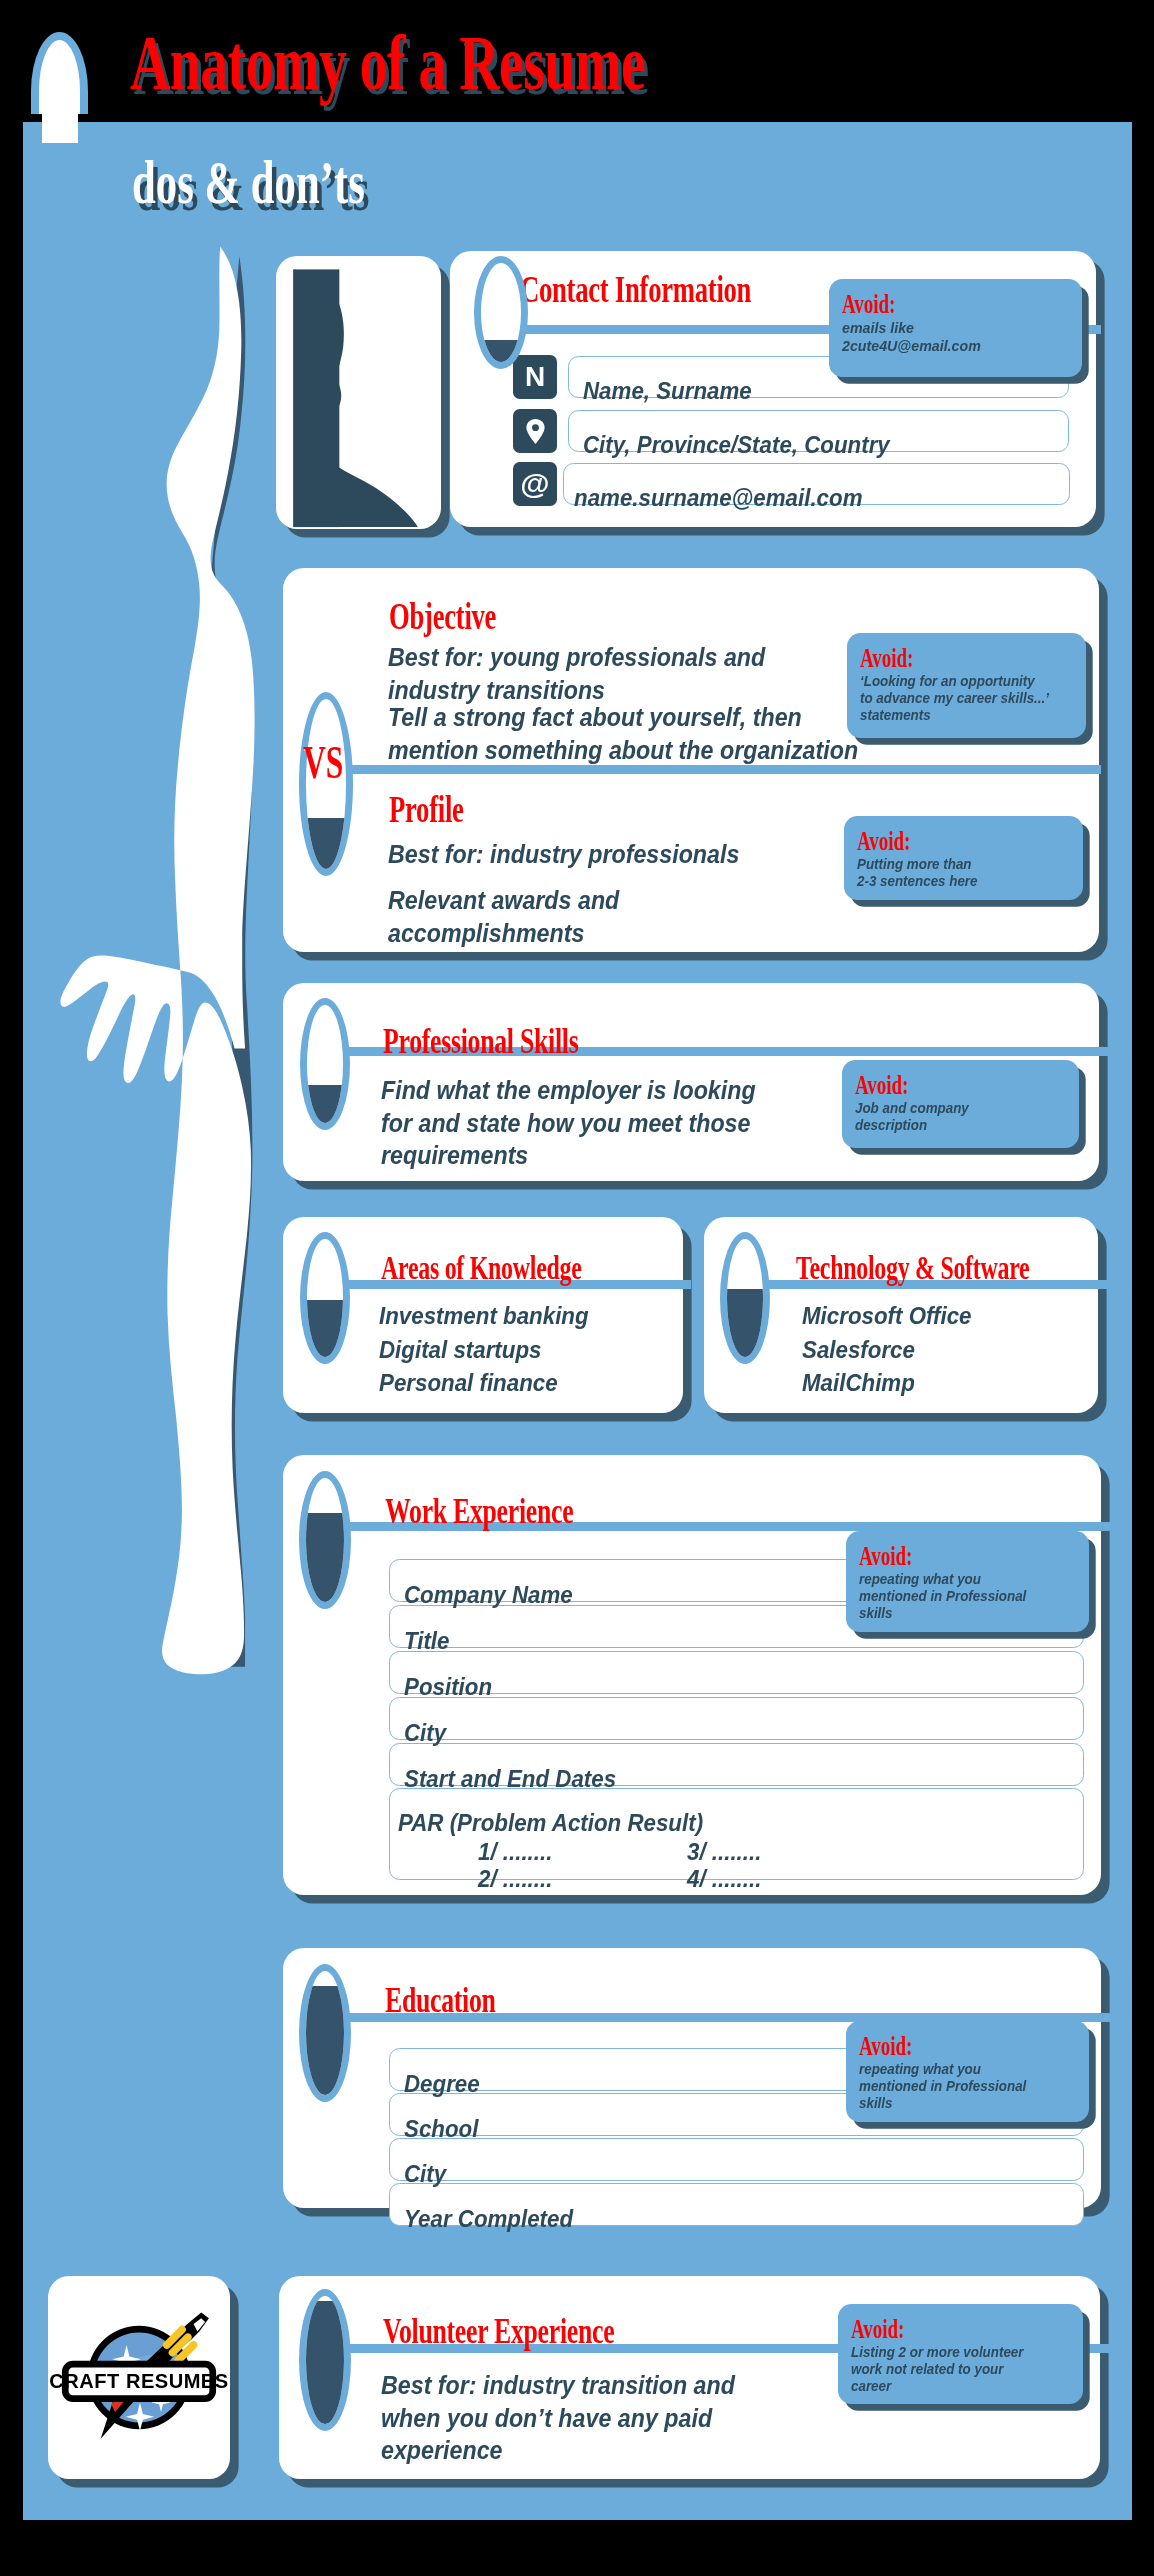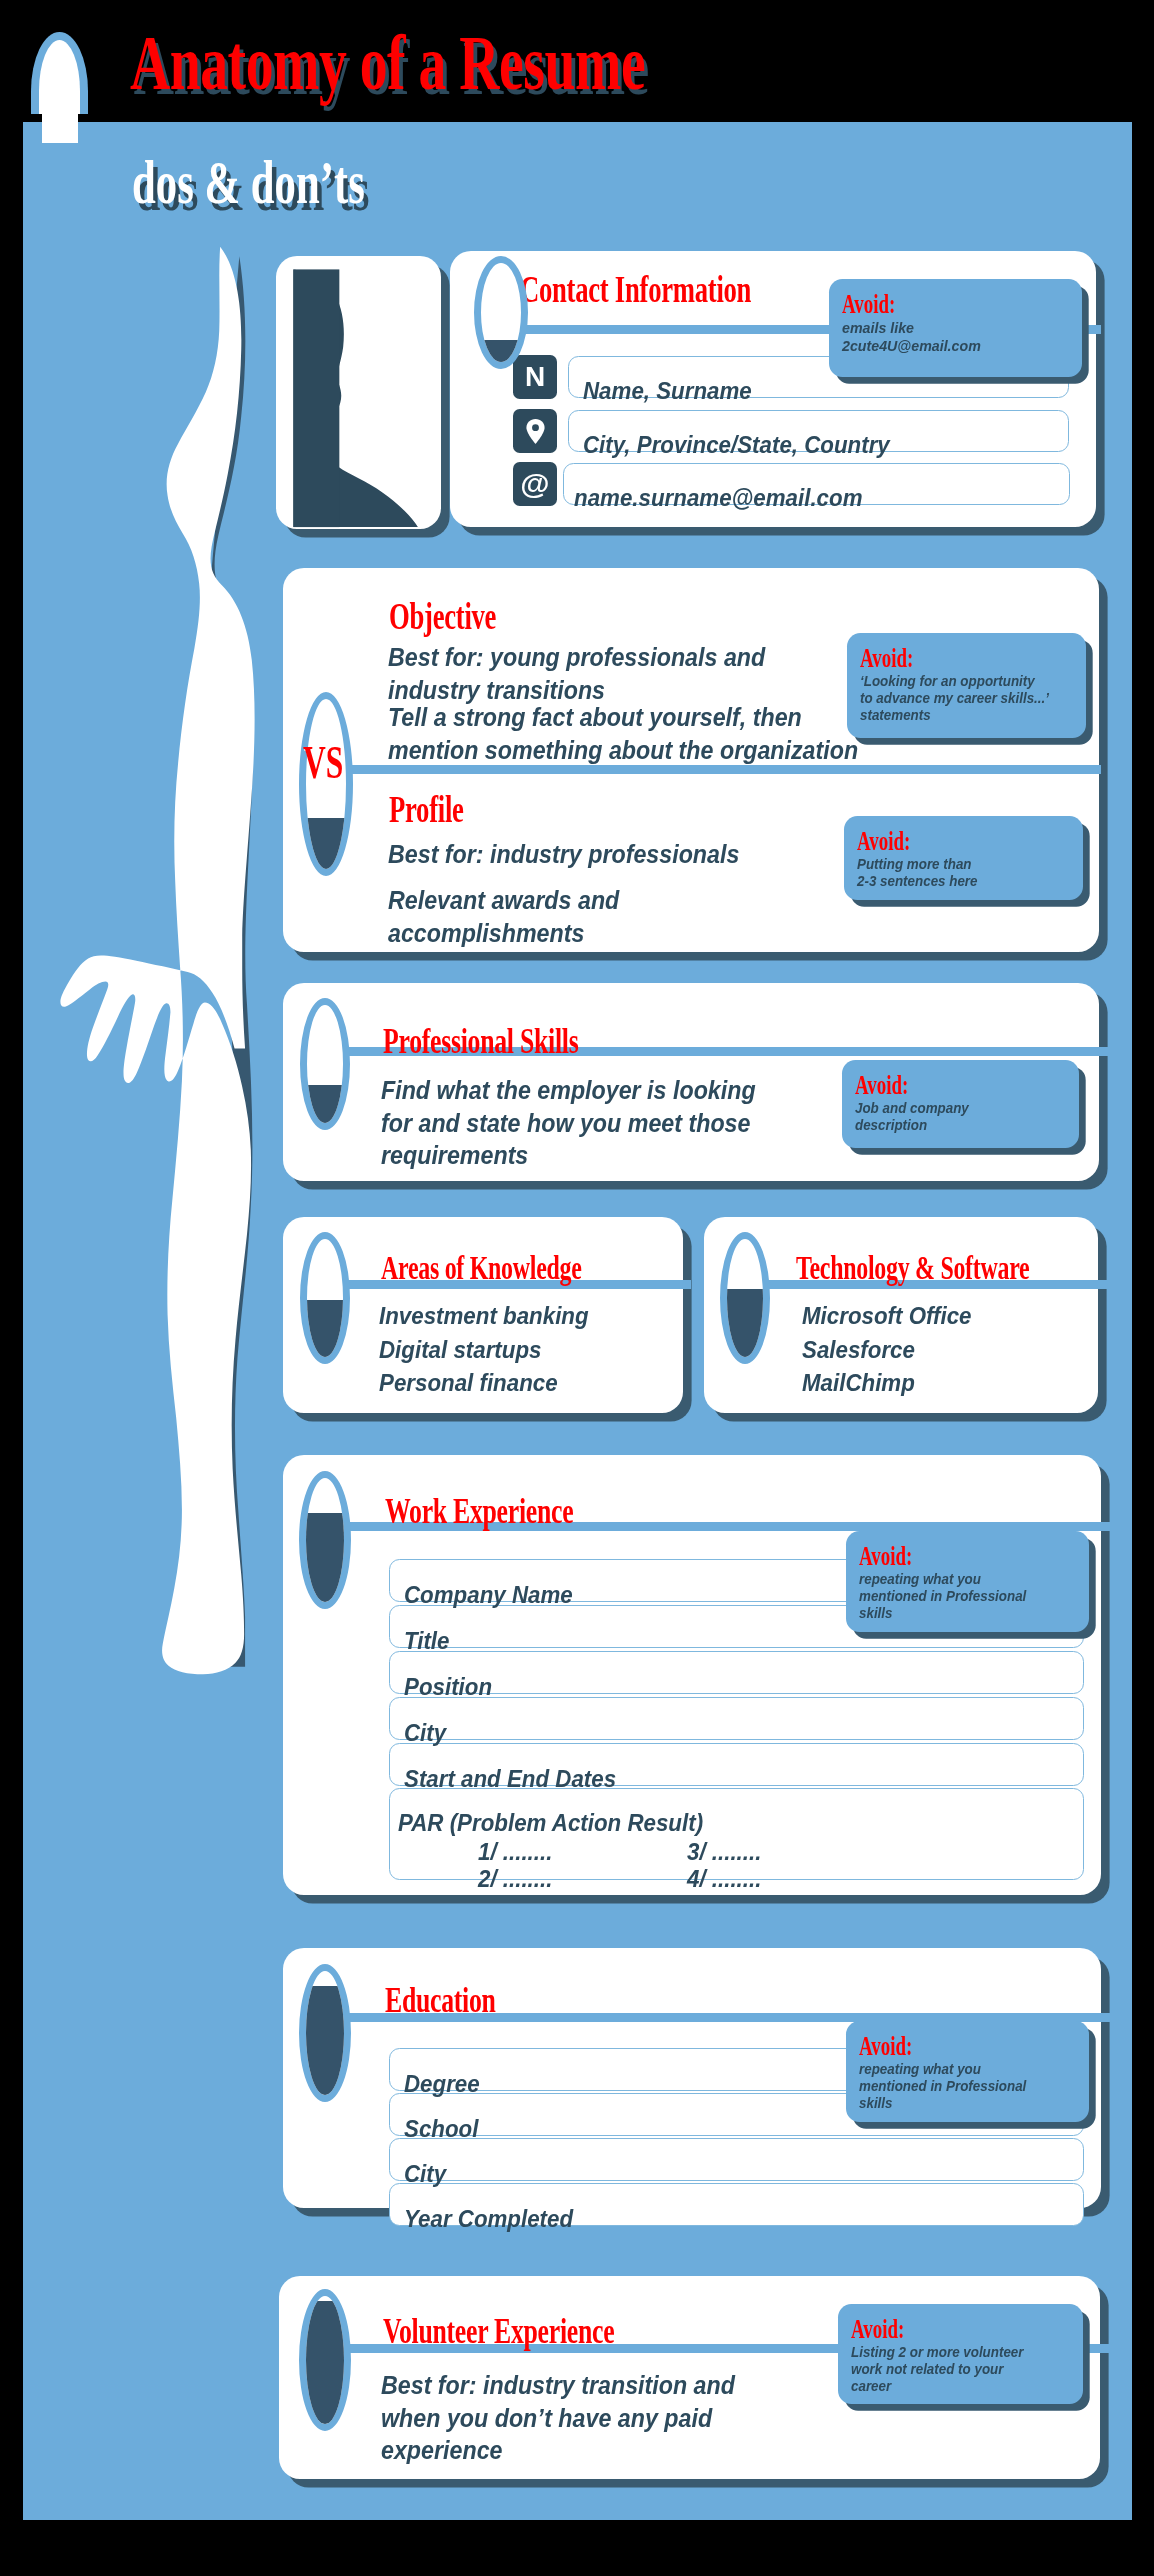--- a/index.html
+++ b/index.html
@@ -482,20 +482,43 @@
   <div class="field" style="left:389px; top:2183px; width:695px; height:43px;"></div>
   <div class="field-label" style="left:404px; top:2205px;">Year Completed</div>
 
   <div class="avoid" style="left:846px; top:2021px; width:243px; height:101px;">
     <span class="avoid-title">Avoid:</span>
     <span class="avoid-body" style="white-space:pre-line; font-size:14.4px;">repeating what you
 mentioned in Professional
 skills</span>
   </div>
 
+  <div class="logo-card" style="left:48px; top:2276px; width:182px; height:203px;">
+    <svg width="182" height="203" viewBox="0 0 190 212" style="display:block;">
+      <circle cx="95" cy="106" r="54" fill="#000000"></circle>
+      <circle cx="95" cy="106" r="47" fill="#6a9fd4"></circle>
+      <ellipse cx="95" cy="106" rx="47" ry="20" fill="#8ab8e2" opacity="0.45" transform="rotate(-20 95 106)"></ellipse>
+
+      <path d="M82 72 L85 84 L97 87 L85 90 L82 102 L79 90 L67 87 L79 84 Z" fill="#ffffff"></path>
+      <path d="M118 122 L120 130 L128 132 L120 134 L118 142 L116 134 L108 132 L116 130 Z" fill="#ffffff"></path>
+      <path d="M96 132 L99 144 L111 147 L99 150 L96 162 L93 150 L81 147 L93 144 Z" fill="#ffffff"></path>
+      <path d="M68 92 L70 98 L76 100 L70 102 L68 108 L66 102 L60 100 L66 98 Z" fill="#ffffff"></path>
+
+      <path d="M148 48 L160 38 L168 44 L158 58 L150 66 L140 74 L55 170 L72 118 L132 62 Z" fill="#000000"></path>
+      <path d="M152 50 L160 44 L164 48 L156 58 Z" fill="#ffffff"></path>
+
+      <path d="M72 118 L86 104 L92 112 L78 128 Z" fill="#f5a623"></path>
+      <path d="M66 134 L78 122 L82 128 L70 142 Z" fill="#e0301e"></path>
+
+      <path d="M124 72 L140 56 M130 80 L146 64 M136 88 L152 72" stroke="#f7c524" stroke-width="8" stroke-linecap="round" fill="none"></path>
+
+      <rect x="18" y="92" width="154" height="36" rx="8" fill="#ffffff" stroke="#000000" stroke-width="7"></rect>
+      <text x="95" y="117" font-family="Liberation Sans, sans-serif" font-size="21" font-weight="bold" fill="#000000" text-anchor="middle" letter-spacing="0.5">CRAFT RESUMES</text>
+    </svg>
+  </div>
 
   <div class="card" style="left:279px; top:2276px; width:821px; height:203px;"></div>
   <div class="rule" style="left:316px; top:2344px; width:799px;"></div>
   <div class="bullet" style="left:299px; top:2289px; width:52px; height:142px;">
     <div class="fill" style="height:96%; border-radius:0 0 96px 96px;"></div>
   </div>
   <div class="sec-title" style="left:383px; top:2310px; font-size:28px;">Volunteer Experience</div>
   <div class="body-text" style="left:381px; top:2369px; font-size:25px; white-space:pre-line;">Best for: industry transition and
 when you don’t have any paid
 experience</div>

